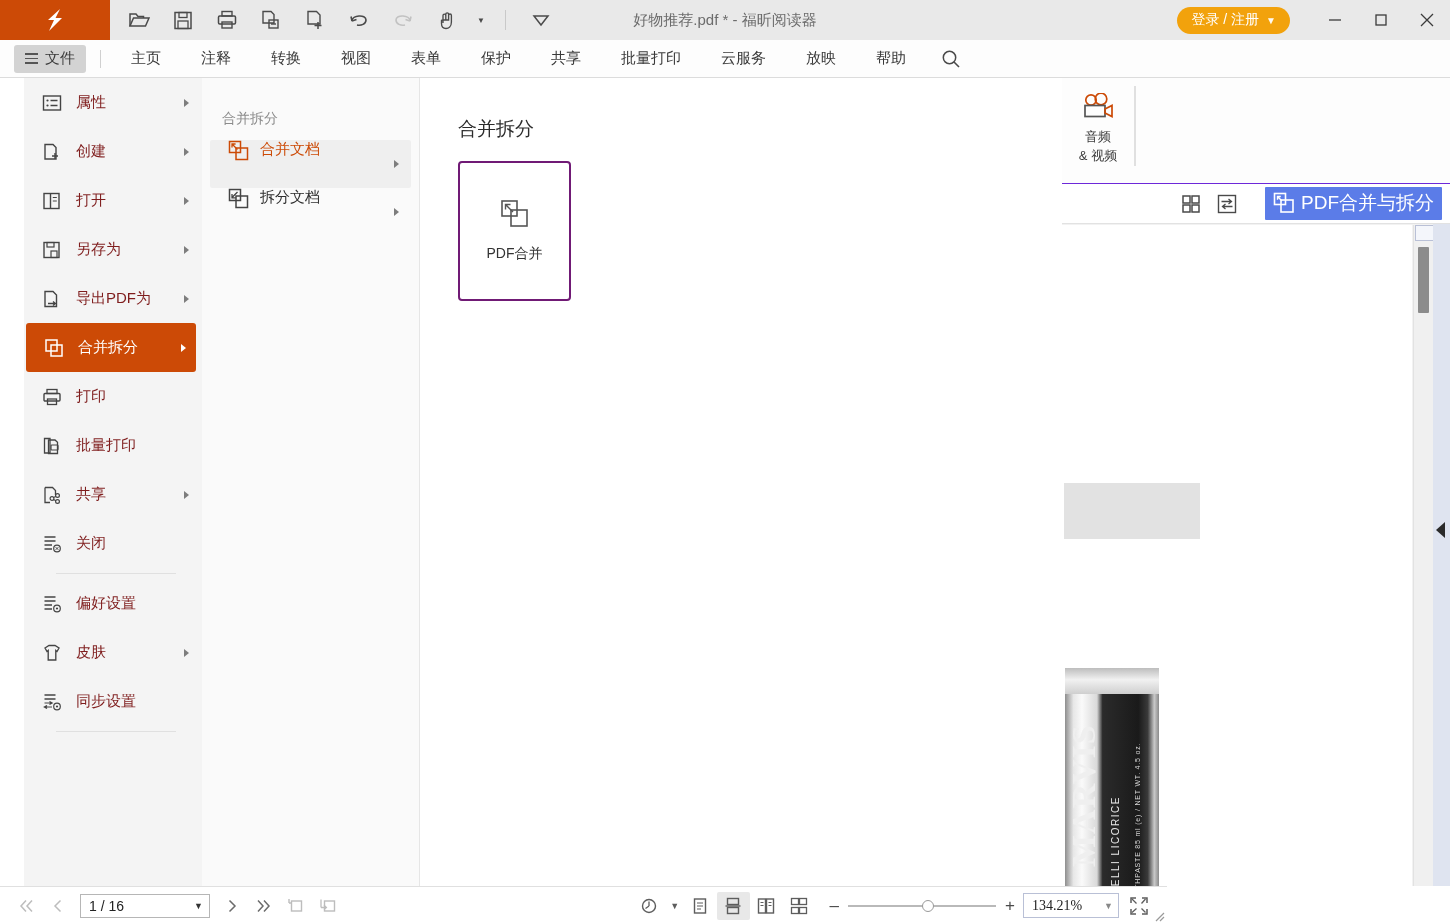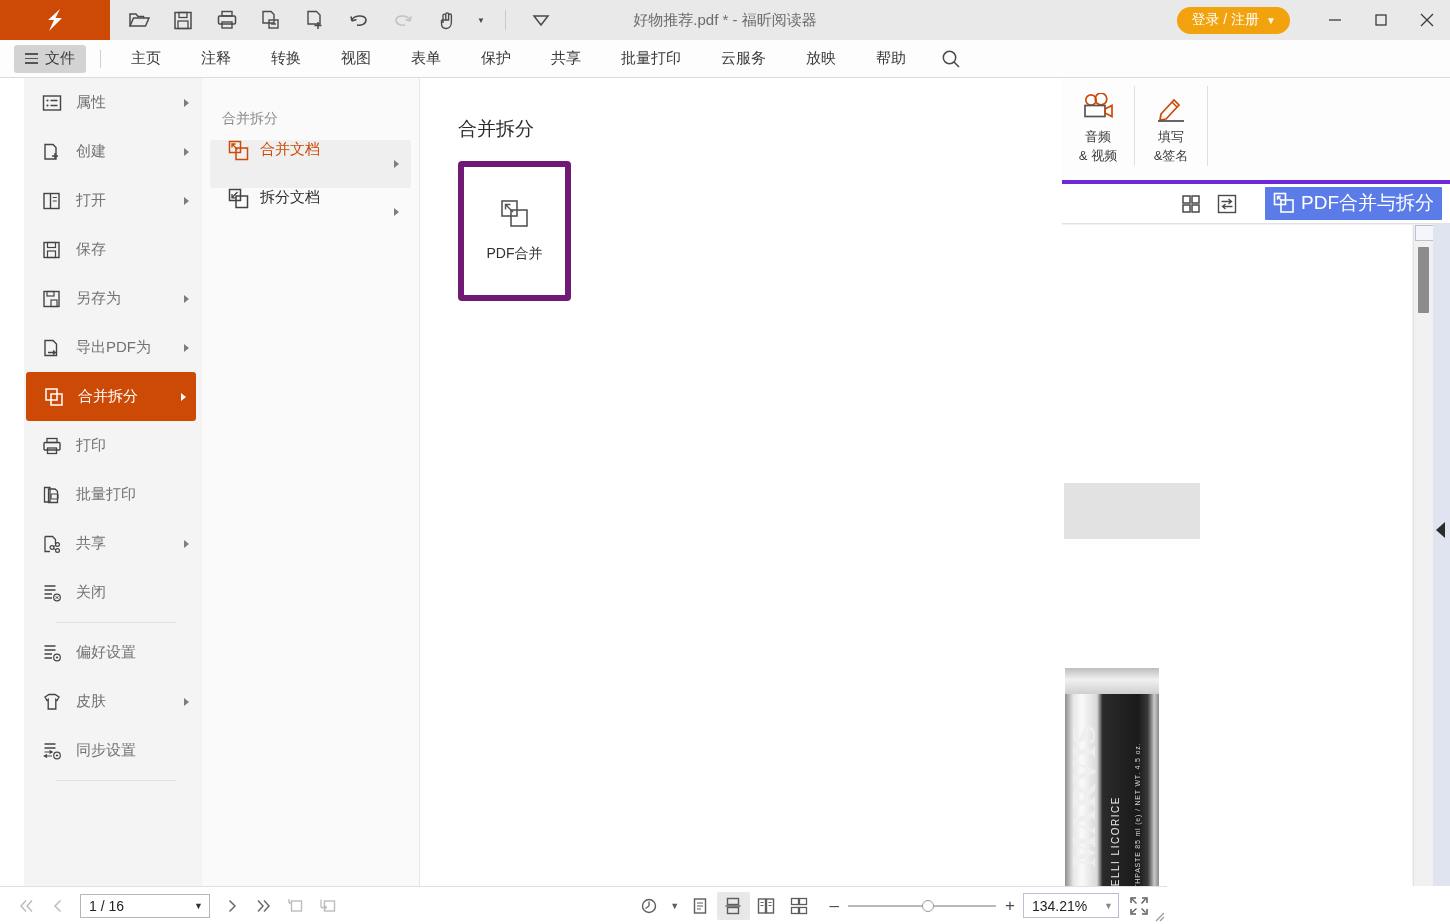--- a/index.html
+++ b/index.html
@@ -68,21 +68,21 @@
           display: flex; align-items: center; }
   .msearch { margin-left: 14px; color: #4a4a4a; display:flex; align-items:center; }
 
   
   .doc-area {
     position: absolute; left: 0; top: 78px; width: 1450px; height: 808px;
     background: #f2f2f2;
   }
   .ribbon-right {
     position: absolute; left: 1062px; top: 78px; width: 388px; height: 106px;
-    background: #fdfdfd; border-bottom: 4px solid #6d28d9;
+    background: #fdfdfd; border-bottom: 1px solid #6d28d9;
     display: flex; align-items: flex-start;
   }
   .rb-item {
     width: 72px; height: 104px; display: flex; flex-direction: column;
     align-items: center; justify-content: flex-start; padding-top: 10px;
     font-size: 13px; color: #3c3c3c; line-height: 1.45;
   }
   .rb-item .ic { height: 40px; display: flex; align-items: center; }
   .rb-div { width: 1px; height: 80px; background: #e0e0e0; margin-top: 8px; }
 
@@ -160,21 +160,21 @@
   .filemenu {
     position: absolute; left: 0; top: 78px; width: 1062px; height: 808px;
     background: #ffffff;
   }
   .fm-left {
     position: absolute; left: 24px; top: 0; width: 178px; height: 808px;
     background: #f4f4f4;
   }
   .fm-item {
     height: 49px; display: flex; align-items: center; padding-left: 18px;
-    font-size: 15px; color: #737373; position: relative;
+    font-size: 15px; color: #7f1d1d; position: relative;
   }
   .fm-item .ic { width: 34px; display: flex; align-items: center; color: #444; }
   .fm-item .arr {
     position: absolute; right: 13px; top: 50%; transform: translateY(-50%);
     width: 0; height: 0; border-top: 4.5px solid transparent;
     border-bottom: 4.5px solid transparent; border-left: 5.5px solid #7d7d7d;
   }
   .fm-item.active { background: #cc4a06; color: #fff; border-radius: 3px;
                     margin: 0 6px 0 2px; }
   .fm-item.active .ic { color: #fff; }
@@ -199,21 +199,21 @@
     width: 0; height: 0; border-top: 4.5px solid transparent;
     border-bottom: 4.5px solid transparent; border-left: 5.5px solid #7d7d7d;
   }
 
   .fm-content { position: absolute; left: 421px; top: 0; width: 641px; height: 808px;
                 background: #fff; }
   .fmc-title { font-size: 19px; color: #2c2c2c; padding: 38px 0 0 37px; }
   .fmc-sub   { font-size: 15px; color: #888; padding: 38px 0 0 37px; }
   .card {
     margin: 19px 0 0 37px; width: 113px; height: 140px;
-    border: 6px solid #701a75; border-radius: 4px; background: #fff;
+    border: 2px solid #701a75; border-radius: 4px; background: #fff;
     display: flex; flex-direction: column; align-items: center;
     justify-content: center; gap: 16px;
   }
   .card .lbl { font-size: 14px; color: #333; }
 
   
   .statusbar {
     position: absolute; left: 0; top: 886px; width: 1167px; height: 38px;
     background: #ffffff; border-top: 1px solid #e0e0e0;
     display: flex; align-items: center; justify-content: flex-end;
@@ -238,21 +238,21 @@
   .slider { display: flex; align-items: center; gap: 9px; margin: 0 8px 0 14px; }
   .sl-track { width: 148px; height: 2px; background: #b9b9b9; position: relative; }
   .sl-knob {
     position: absolute; left: 74px; top: -5px; width: 12px; height: 12px;
     border-radius: 50%; background: #fff; border: 1.6px solid #9a9a9a;
   }
   .sl-sym { font-size: 17px; color: #4a4a4a; line-height: 1; }
   .zoombox {
     width: 96px; height: 25px; border: 1px solid #b9c0d6; background: #fff;
     display: flex; align-items: center; justify-content: space-between;
-    padding: 0 5px 0 8px; font-size: 14px; color: #222;
+    padding: 0 5px 0 8px; font-size: 14px; color: #222; font-family: Liberation Serif, serif;
   }
   .zoombox .cv { font-size: 9px; color: #888; }
   .resize-grip {
     position: absolute; right: 2px; bottom: 2px; width: 14px; height: 14px;
   }
   svg { display: block; }
 </style>
 </head>
 <body>
 
@@ -283,31 +283,20 @@
           <circle cx="12" cy="7" r="5.2" fill="none" stroke="#cc4a06" stroke-width="1.7"></circle>
           <circle cx="22" cy="6" r="5.8" fill="none" stroke="#cc4a06" stroke-width="1.7"></circle>
           <rect x="6" y="12.5" width="20" height="11" fill="none" stroke="#555" stroke-width="1.7"></rect>
           <path d="M26 16 L33 12.5 L33 23.5 L26 20 Z" fill="none" stroke="#cc4a06" stroke-width="1.7"></path>
         </svg>
       </span>
       <span>音频</span>
       <span>&amp; 视频</span>
     </div>
     <div class="rb-div"></div>
-    <div class="rb-item">
-      <span class="ic">
-        <svg width="34" height="30" viewBox="0 0 34 30">
-          <path d="M7 21 L20 7 L25 12 L12 26 L6 27 Z" fill="none" stroke="#cc4a06" stroke-width="1.7"></path>
-          <path d="M18 9 L23 14" stroke="#cc4a06" stroke-width="1.5"></path>
-          <path d="M4 28 L30 28" stroke="#555" stroke-width="1.8"></path>
-        </svg>
-      </span>
-      <span>填写</span>
-      <span>&amp;签名</span>
-    </div>
     <div class="rb-div"></div>
   </div>
 
   <div class="viewbar">
     <span class="vb-ic">
       <svg width="20" height="20" viewBox="0 0 20 20">
         <rect x="2" y="2" width="7" height="7" fill="none" stroke="#4a4a4a" stroke-width="1.5"></rect>
         <rect x="11" y="2" width="7" height="7" fill="none" stroke="#4a4a4a" stroke-width="1.5"></rect>
         <rect x="2" y="11" width="7" height="7" fill="none" stroke="#4a4a4a" stroke-width="1.5"></rect>
         <rect x="11" y="11" width="7" height="7" fill="none" stroke="#4a4a4a" stroke-width="1.5"></rect>
@@ -365,30 +354,20 @@
           <svg width="20" height="20" viewBox="0 0 20 20">
             <rect x="2" y="2.5" width="15" height="15" fill="none" stroke="#444" stroke-width="1.4"></rect>
             <path d="M8.5 2.5 V17.5" stroke="#444" stroke-width="1.4"></path>
             <path d="M10.8 6.5 H14.8 M10.8 10 H14.8" stroke="#444" stroke-width="1.2"></path>
           </svg>
         </span>
         <span>打开</span>
         <span class="arr"></span>
       </div>
 
-      <div class="fm-item">
-        <span class="ic">
-          <svg width="20" height="20" viewBox="0 0 20 20">
-            <rect x="2" y="2.5" width="15" height="15" fill="none" stroke="#444" stroke-width="1.4"></rect>
-            <rect x="5.5" y="2.5" width="8" height="5" fill="none" stroke="#444" stroke-width="1.2"></rect>
-            <rect x="5.5" y="11" width="8" height="6.5" fill="none" stroke="#444" stroke-width="1.2"></rect>
-          </svg>
-        </span>
-        <span>保存</span>
-      </div>
 
       <div class="fm-item">
         <span class="ic">
           <svg width="20" height="20" viewBox="0 0 20 20">
             <rect x="2" y="2.5" width="15" height="15" fill="none" stroke="#444" stroke-width="1.4"></rect>
             <rect x="5" y="2.5" width="7" height="4.5" fill="none" stroke="#444" stroke-width="1.2"></rect>
             <rect x="9" y="11" width="6" height="6.5" fill="none" stroke="#444" stroke-width="1.2"></rect>
           </svg>
         </span>
         <span>另存为</span>

